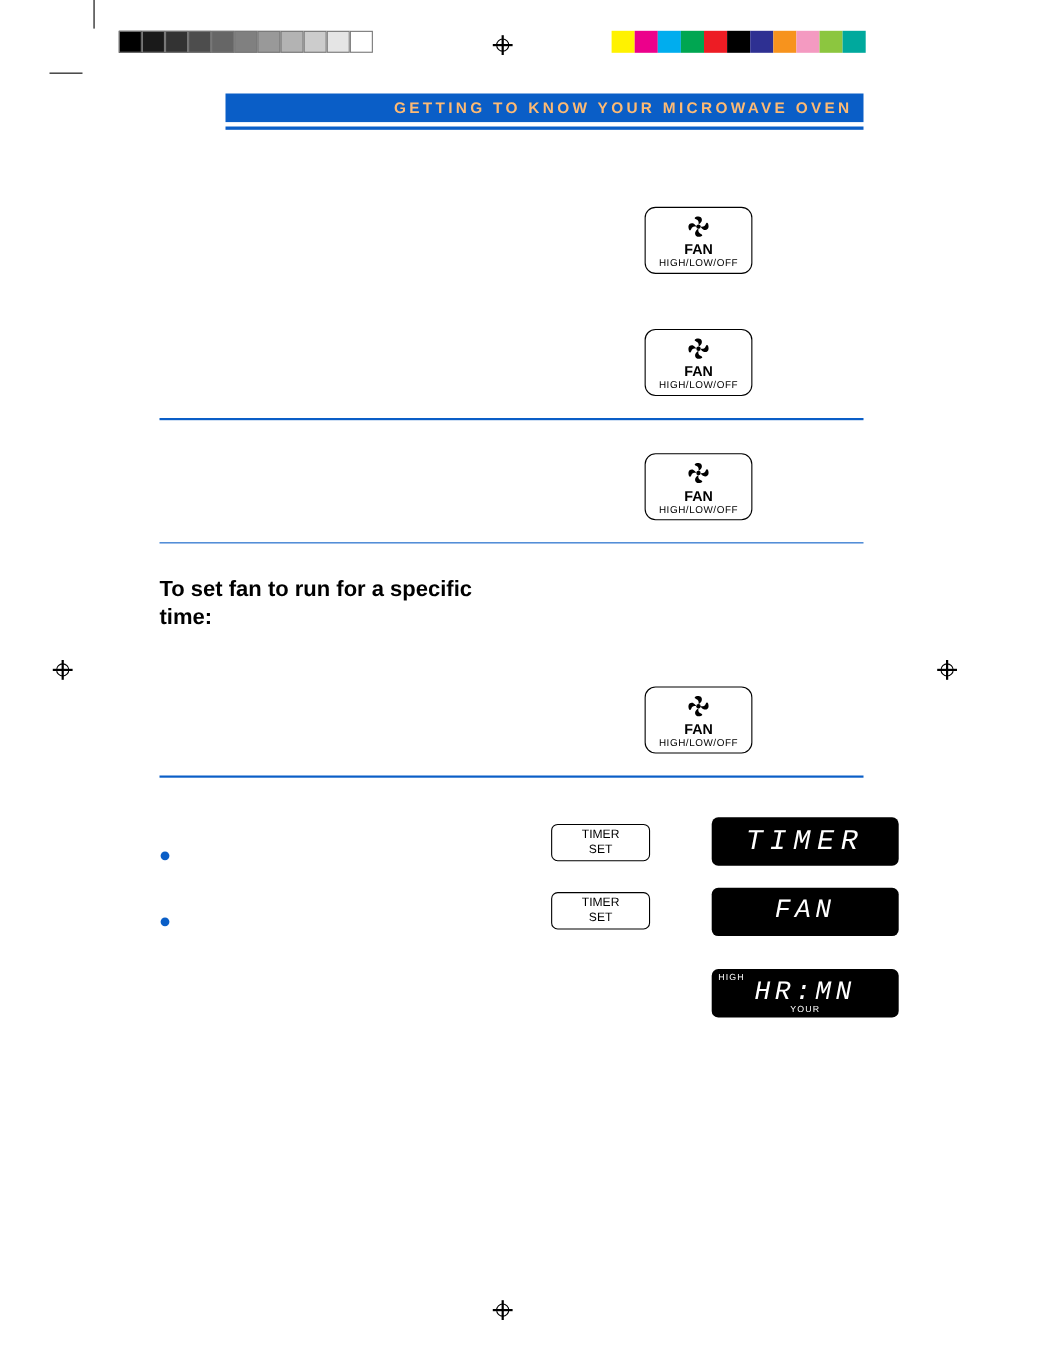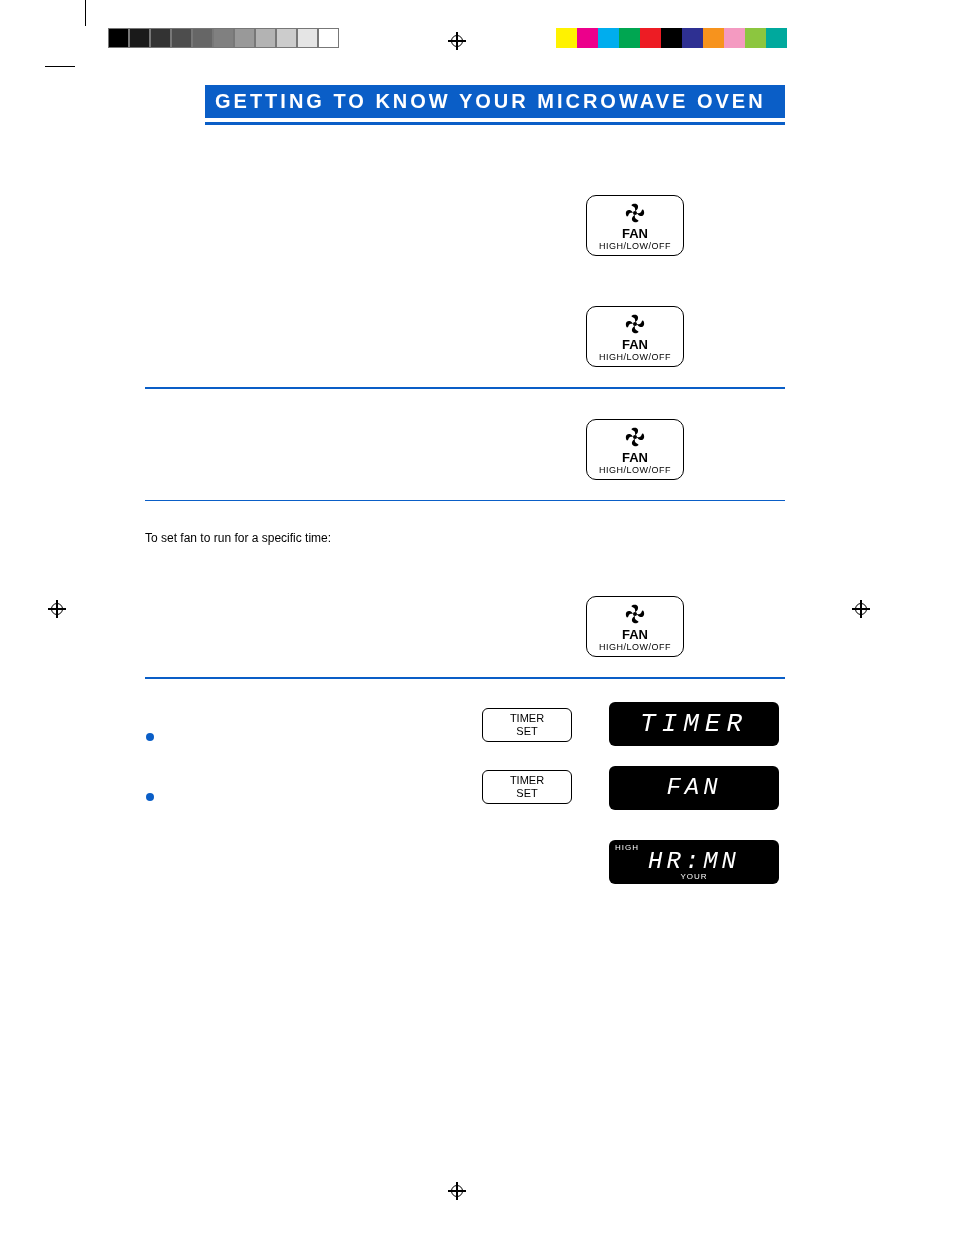--- a/index.html
+++ b/index.html
@@ -31,26 +31,26 @@
 
   
   .page {
     position: absolute;
     left: 145px;
     top: 85px;
     width: 640px;
   }
   .banner {
     background: #0a5ec7;
-    color: #ffffff;
+    color: #fdba74;
     font-weight: 900;
     letter-spacing: 3px;
-    text-align: left;
+    text-align: right;
     padding: 5px 10px 5px 10px;
-    font-size: 20px;
+    font-size: 14px;
     margin-left: 60px;
   }
   .thin-bar {
     height: 3px; background: #0a5ec7; margin-top: 4px; margin-left: 60px;
   }
   .section-title {
     color: #0a5ec7;
     font-weight: 900;
     font-size: 32px;
     margin-top: 80px;
@@ -60,22 +60,22 @@
   .row {
     display: flex;
     align-items: flex-start;
     margin-top: 70px;
     gap: 20px;
   }
   .row.less-gap { margin-top: 30px; }
   .left-col { width: 320px; min-width: 320px; }
   .mid-col { flex: 1; display:flex; flex-direction:column; align-items:center; gap: 50px; }
   .sub-head {
-    font-weight: 400;
-    font-size: 12px;
+    font-weight: 700;
+    font-size: 20px;
     line-height: 1.25;
   }
   .divider {
     height: 1.5px; background: #0a5ec7; margin-top: 20px;
   }
 
   .fan-btn {
     width: 98px;
     border: 1.5px solid #000;
     border-radius: 10px;
@@ -259,21 +259,21 @@
               <path d="M2 12c0-3 3-4 5-3s3 3 3 3-4-1-5 2-3 2-3-2z"></path>
             </g>
           </svg>
         <div class="label1">FAN</div>
         <div class="label2">HIGH/LOW/OFF</div>
       </div>
     </div>
   </div>
   <div class="divider"></div>
 
-  <div style="display:flex; margin-top:23px; gap:17px; align-items:flex-start;">
+  <div style="display:flex; margin-top:36px; gap:36px; align-items:flex-start;">
     <div class="left-col">
       <ul class="bullets">
         <li>&nbsp;</li>
         <li>&nbsp;</li>
       </ul>
     </div>
     <div style="display:flex; flex-direction:column; gap:28px; align-items:center; padding-top:6px;">
       <div class="timer-btn">
         <div>TIMER</div>
         <div>SET</div>

